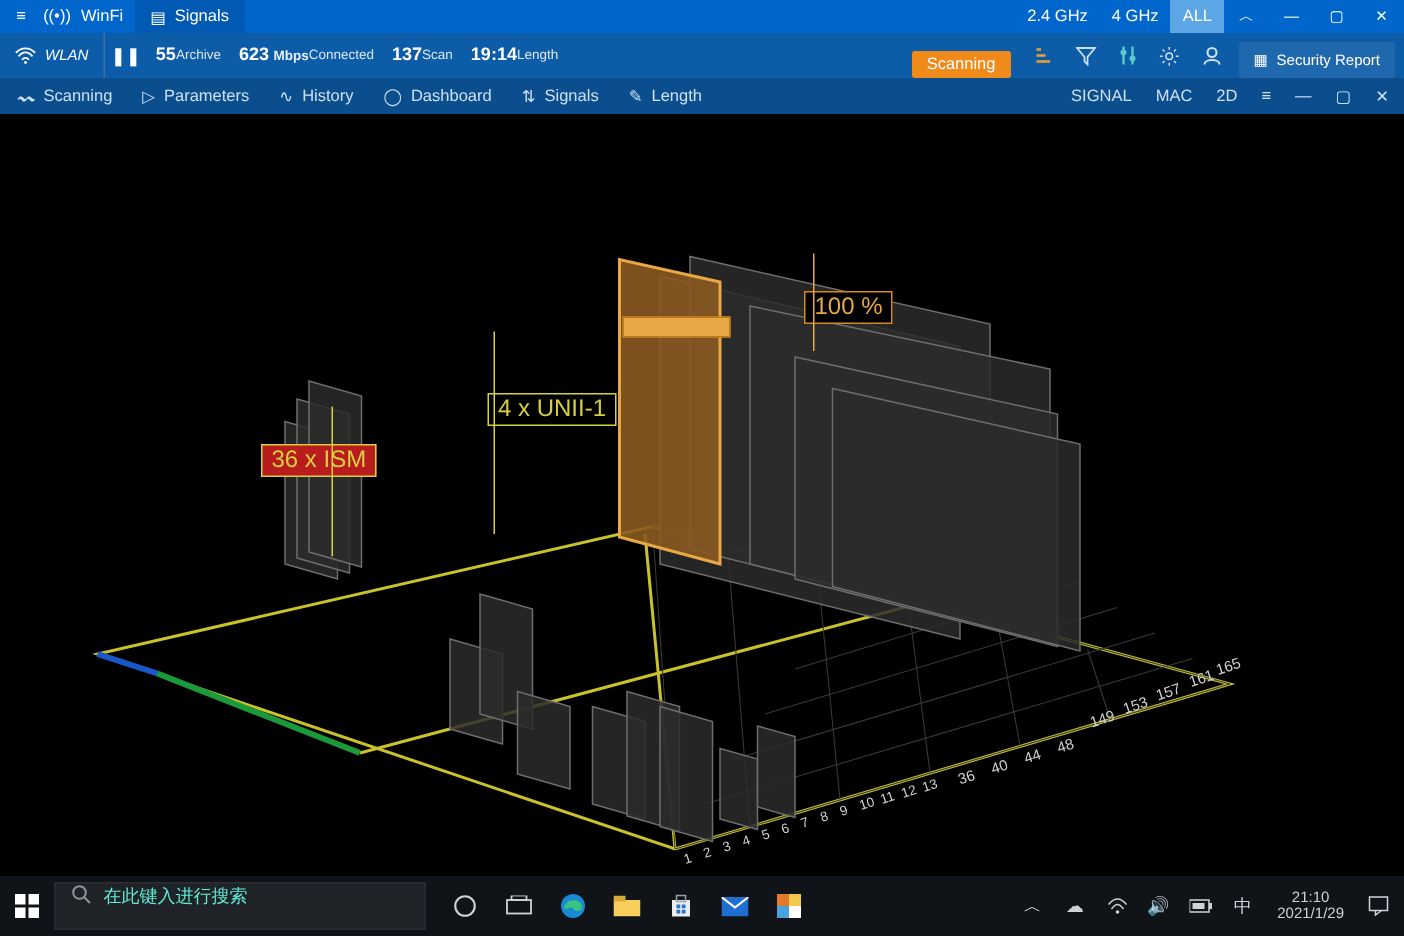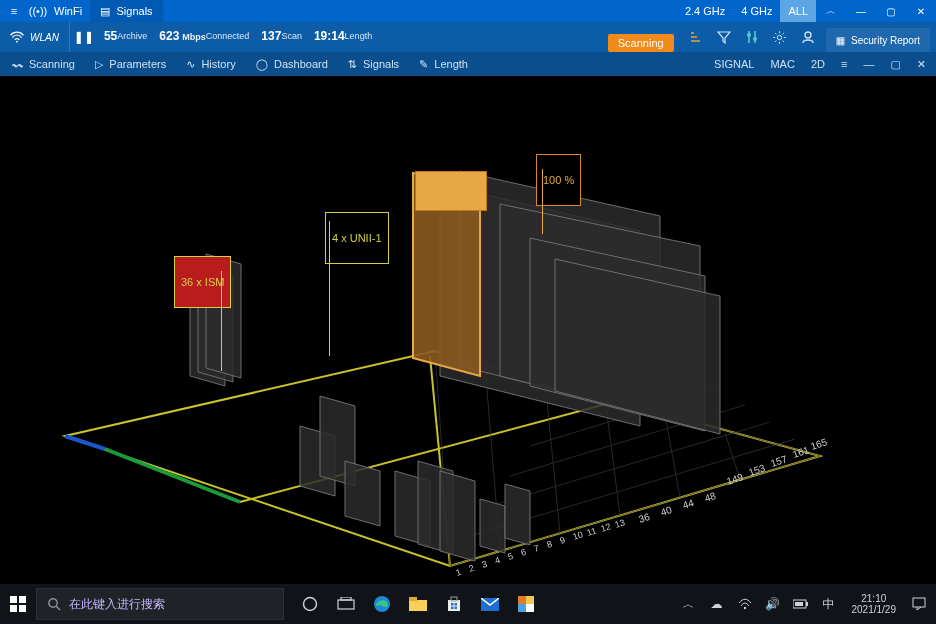--- a/index.html
+++ b/index.html
@@ -26,32 +26,32 @@
 .scan-btn { background: #f08a1b; color: #fff; padding: 3px 10px; font-size: 11px; border-radius: 2px; margin-right: 8px; }
 .tool-icon { width: 28px; height: 30px; display: flex; align-items: center; justify-content: center; }
 .sec-rep { display: flex; align-items: center; gap: 6px; padding: 0 10px; height: 24px; background: rgba(255,255,255,0.08); border-radius: 2px; margin-left: 4px; }
 
 .subbar { height: 24px; background: #0b4e8e; display: flex; align-items: center; color: #cde0f2; font-size: 11px; padding: 0 2px; }
 .sub-tab { display: flex; align-items: center; gap: 6px; padding: 0 10px; height: 24px; }
 .sub-right { margin-left: auto; display: flex; align-items: center; gap: 0; }
 .sub-r { padding: 0 8px; height: 24px; display: flex; align-items: center; }
 
 .canvas { position: relative; width: 936px; height: calc(100% - 22px - 30px - 24px - 40px); background: #000; overflow: hidden; }
-.callout { position: absolute; border: 1px solid; padding: 19px 6px; font-size: 11px; color: #222; white-space: nowrap; }
+.callout { position: absolute; border: 1px solid; padding: 1px 6px; font-size: 16px; color: #222; white-space: nowrap; margin-top: 40px; }
 .callout.ism { border-color: #d6d040; background: #b91c1c; color: #d6d040; top: 180px; left: 174px; }
-.callout.unii { border-color: #d6d040; background: #000; color: #d6d040; top: 136px; left: 325px; }
+.callout.unii { border-color: #d6d040; background: #000; color: #d6d040; top: 146px; left: 325px; }
 .callout.pct { border-color: #d58a20; background: #000; color: #e8a845; top: 78px; left: 536px; }
 .callout.hl { background: #e8a845; border-color: #c07818; top: 95px; left: 415px; width:72px; height:14px; }
 .line { position: absolute; background: #d6d040; width: 1px; }
 .line.l1 { left: 221px; top: 195px; height: 100px; }
 .line.l2 { left: 329px; top: 145px; height: 135px; }
 .line.l3 { left: 542px; top: 93px; height: 65px; background:#e8a845; }
 .taskbar { position: absolute; bottom: 0; left: 0; right: 0; height: 40px; background: #101318; display: flex; align-items: center; font-size: 12px; }
 .start { width: 36px; height: 40px; display: flex; align-items: center; justify-content: center; }
-.search { display: flex; align-items: center; gap: 8px; background: #1f2328; height: 32px; margin: 4px 0; padding: 0 10px; width: 248px; color: #c4b5fd; border:1px solid #2a2f35; }
+.search { display: flex; gap: 8px; background: #1f2328; height: 32px; margin: 4px 0; padding: 0 10px; width: 248px; color: #5eead4; border:1px solid #2a2f35; }
 .task-icons { display: flex; align-items: center; gap: 0; margin-left: 8px; }
 .task-icons .ti { width: 36px; height: 40px; display: flex; align-items: center; justify-content: center; }
 .tray { margin-left: auto; display: flex; align-items: center; gap: 6px; padding-right: 6px; color: #cfd3d8; font-size: 10px; }
 .tray .ti { width: 22px; display: flex; justify-content: center; font-size: 12px; }
 .clock { display: flex; flex-direction: column; align-items: center; line-height: 1.1; padding: 0 6px; justify-content: center; }
 svg { display: block; }
 </style>
 </head>
 <body>
 

